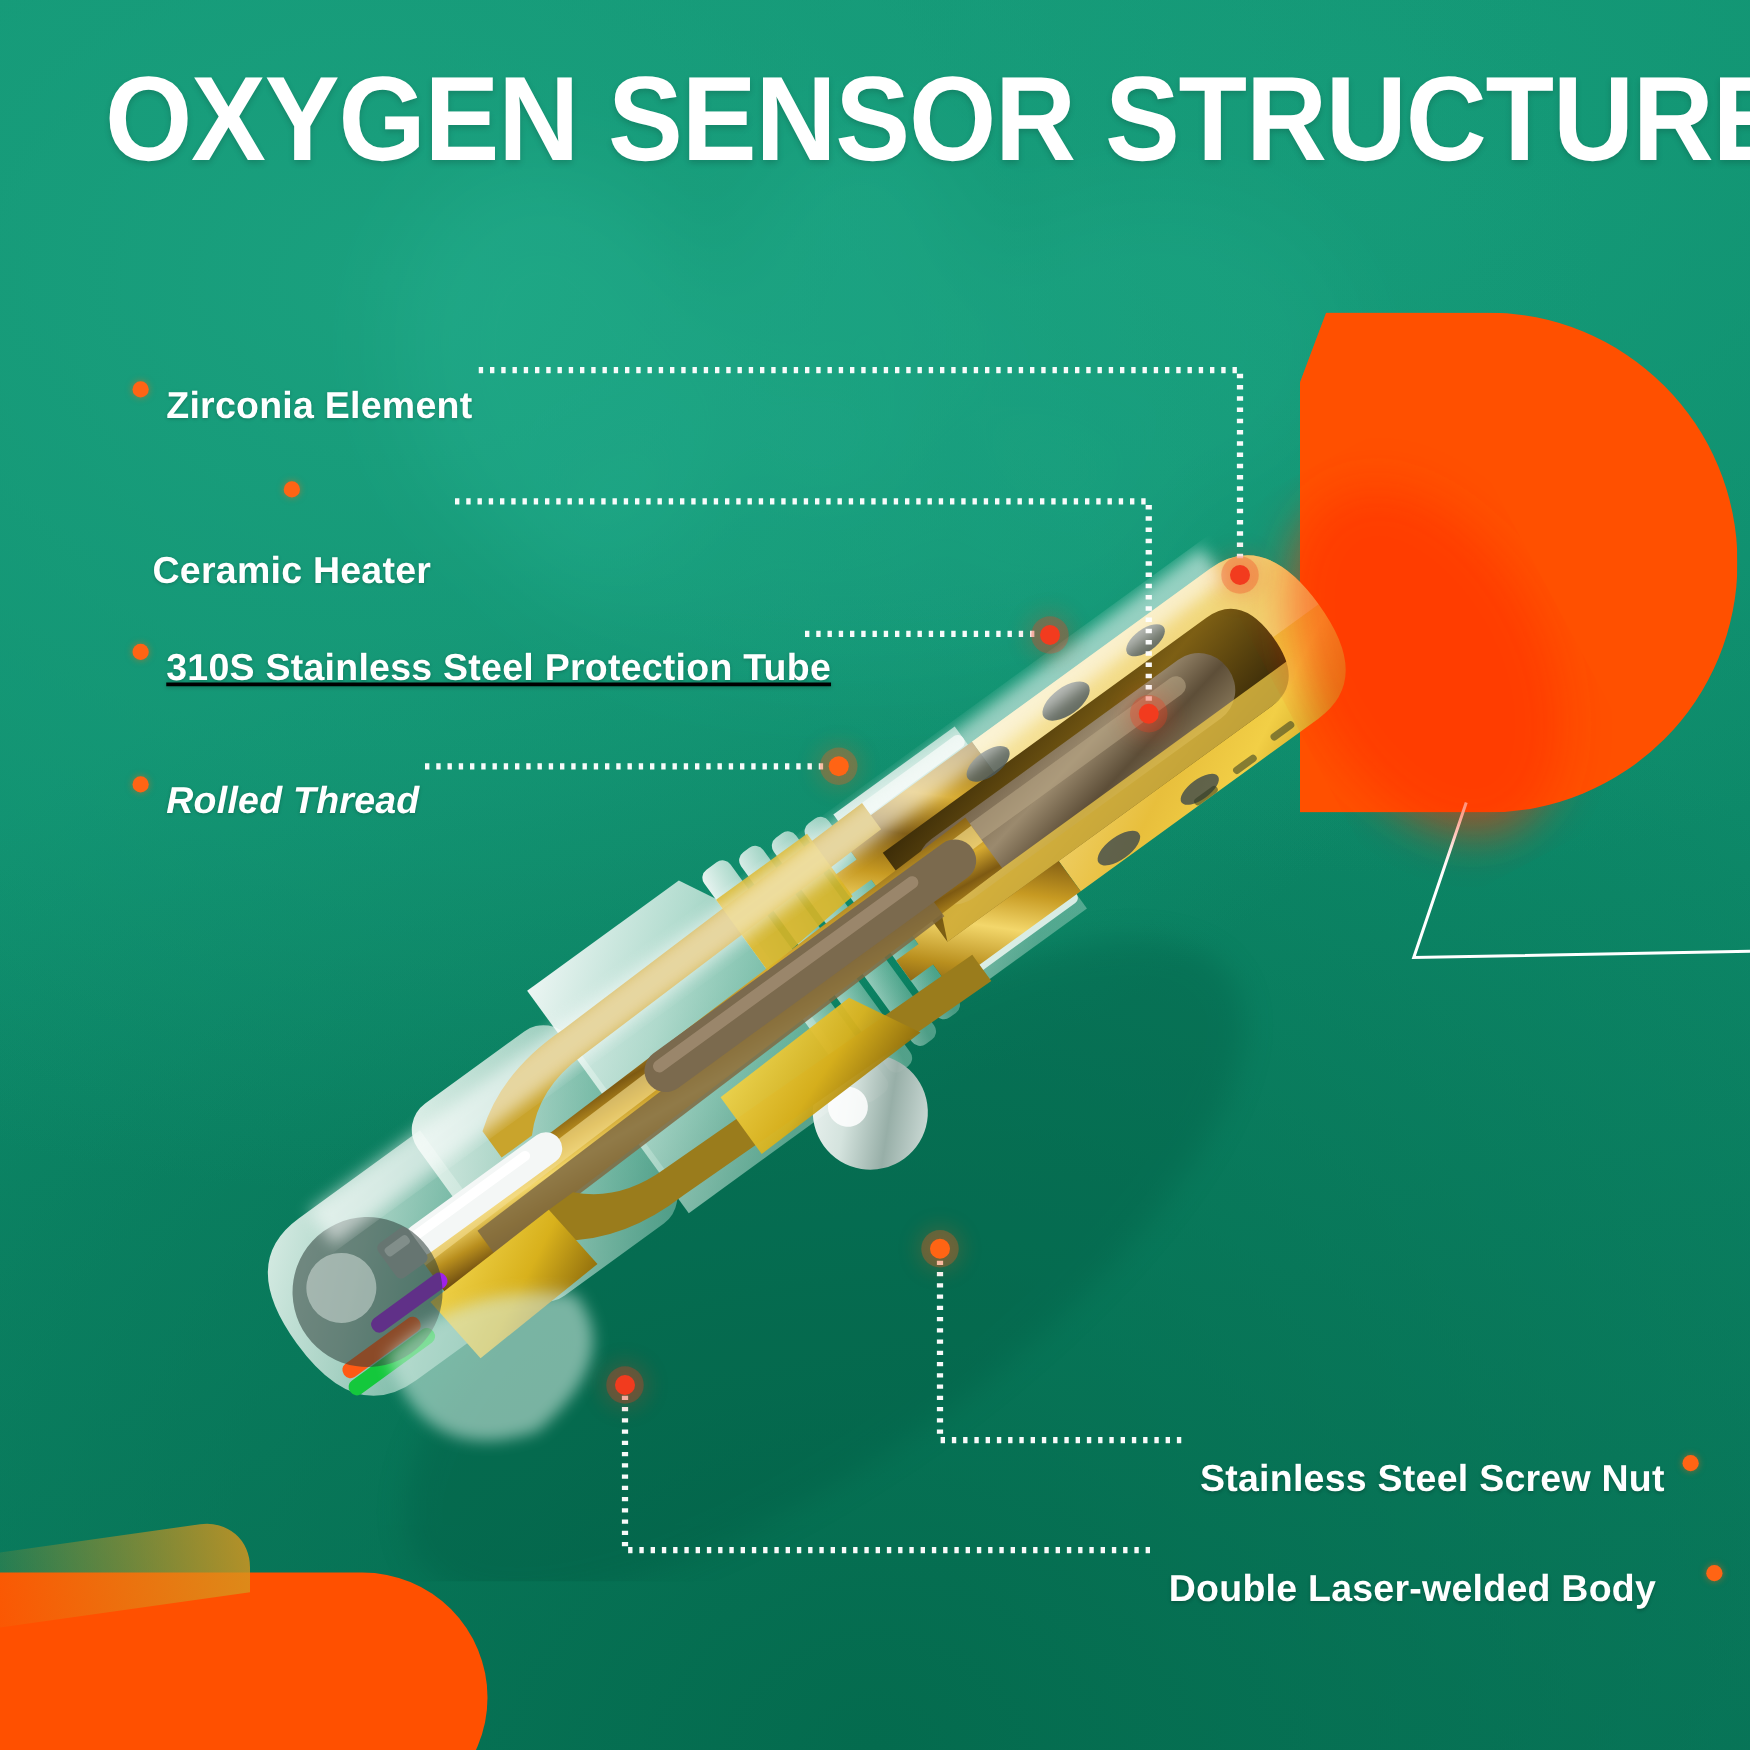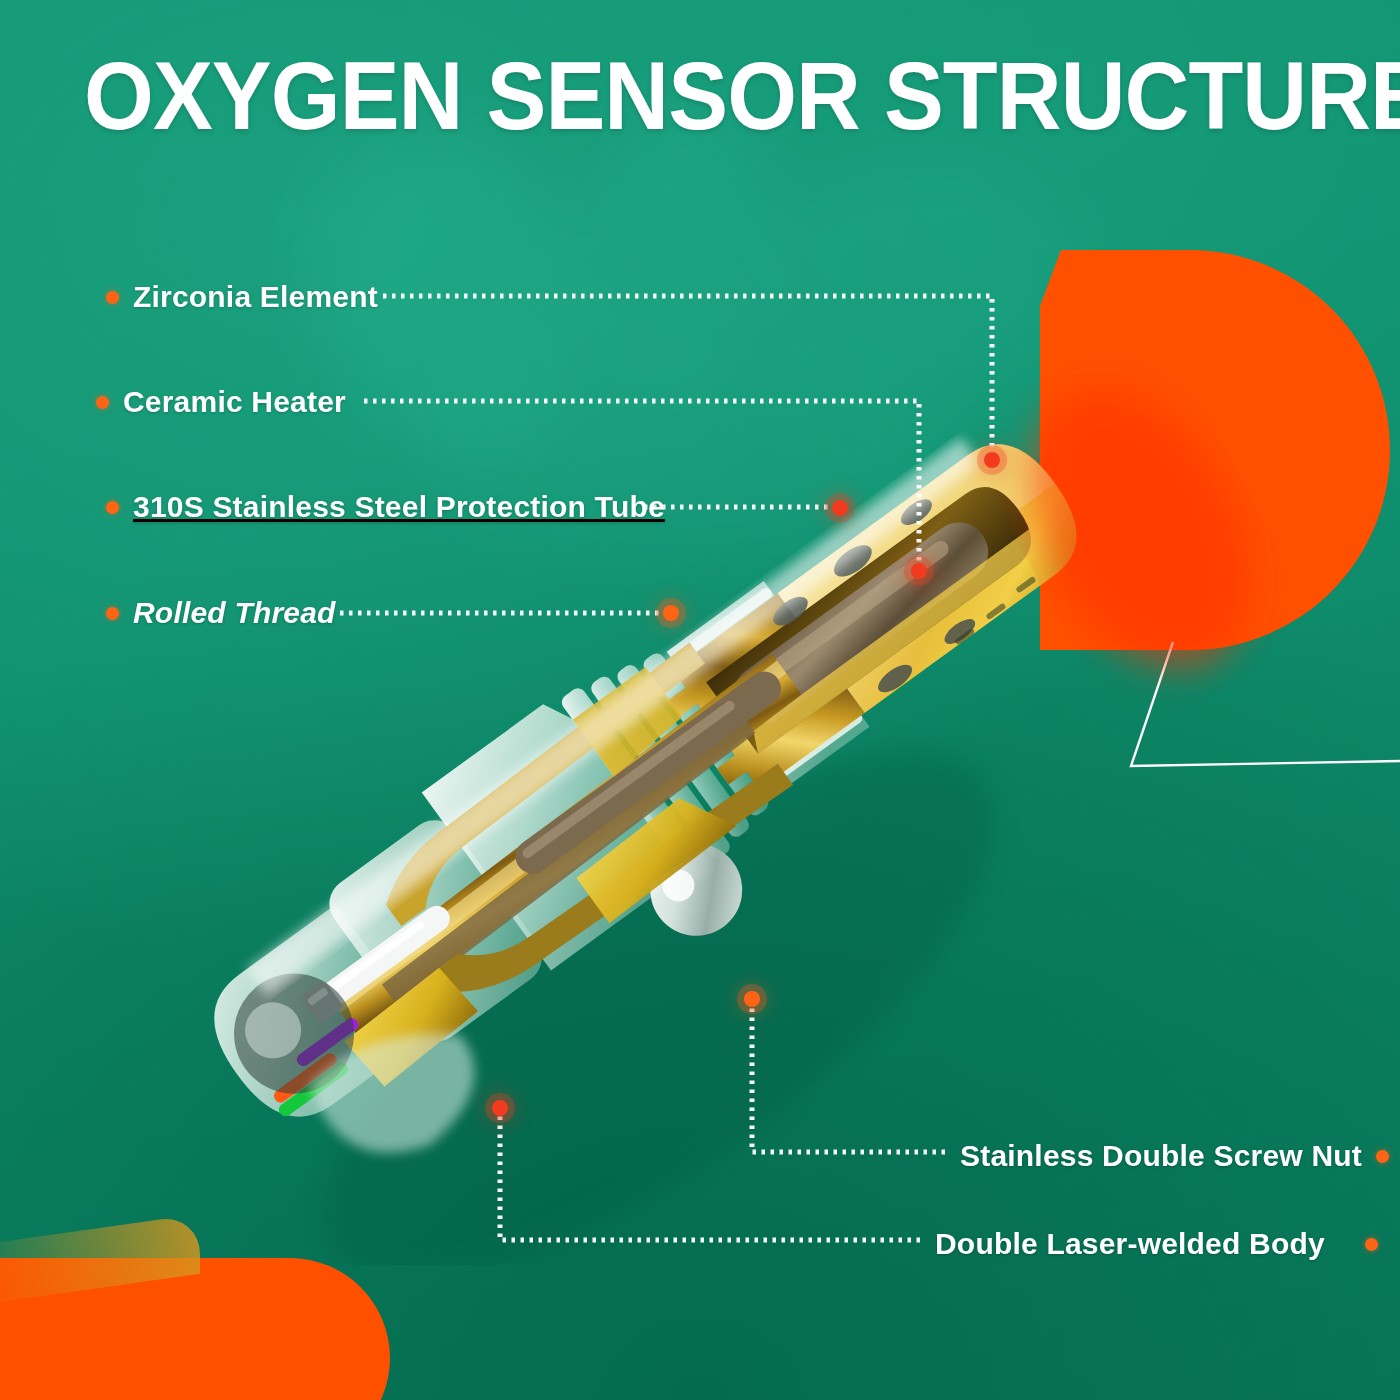--- a/index.html
+++ b/index.html
@@ -53,26 +53,26 @@
   
   .title{position:absolute;left:84px;top:48px;
     font-size:96px;line-height:1;font-weight:700;color:#ffffff;
     letter-spacing:-1px;white-space:nowrap;
     transform:scaleX(.935);transform-origin:left top;
     text-shadow:0 2px 5px rgba(0,0,0,.16);}
 
   
   .label{position:absolute;display:flex;align-items:center;gap:14px;white-space:nowrap;}
   .label .txt{font-size:30px;font-weight:700;color:#fff;letter-spacing:.2px;
-    text-shadow:0 1px 3px rgba(0,0,0,.22);}
+    text-shadow:0 1px 3px rgba(0,0,0,.22);margin-top:28px;}
   .bullet{width:13px;height:13px;border-radius:50%;background:var(--orange-dot);flex:0 0 auto;
     box-shadow:0 0 6px rgba(255,98,20,.55);}
 
   .lbl-zirconia{left:106px;top:280px;}
-  .lbl-heater  {left:96px;top:385px;}
+  .lbl-heater  {left:122px;top:385px;flex-direction:column;}
   .lbl-tube    {left:106px;top:490px;text-decoration:underline;}
   .lbl-thread  {left:106px;top:596px;font-style:italic;}
   .lbl-nut     {left:960px;top:1139px;}
   .lbl-body    {left:935px;top:1227px;gap:40px;}
 
   
   #leaders{position:absolute;left:0;top:0;width:1400px;height:1400px;pointer-events:none;}
 
   
   .hot{position:absolute;width:16px;height:16px;margin:-8px 0 0 -8px;border-radius:50%;
@@ -332,21 +332,21 @@
     <span class="bullet"></span>
     <span class="txt">310S Stainless Steel Protection Tube</span>
   </div>
 
   <div class="label lbl-thread">
     <span class="bullet"></span>
     <span class="txt">Rolled Thread</span>
   </div>
 
   <div class="label lbl-nut">
-    <span class="txt">Stainless Double Screw Nut</span>
+    <span class="txt">Stainless Steel Screw Nut</span>
     <span class="bullet"></span>
   </div>
 
   <div class="label lbl-body">
     <span class="txt">Double Laser-welded Body</span>
     <span class="bullet"></span>
   </div>
 
 </div>
 

